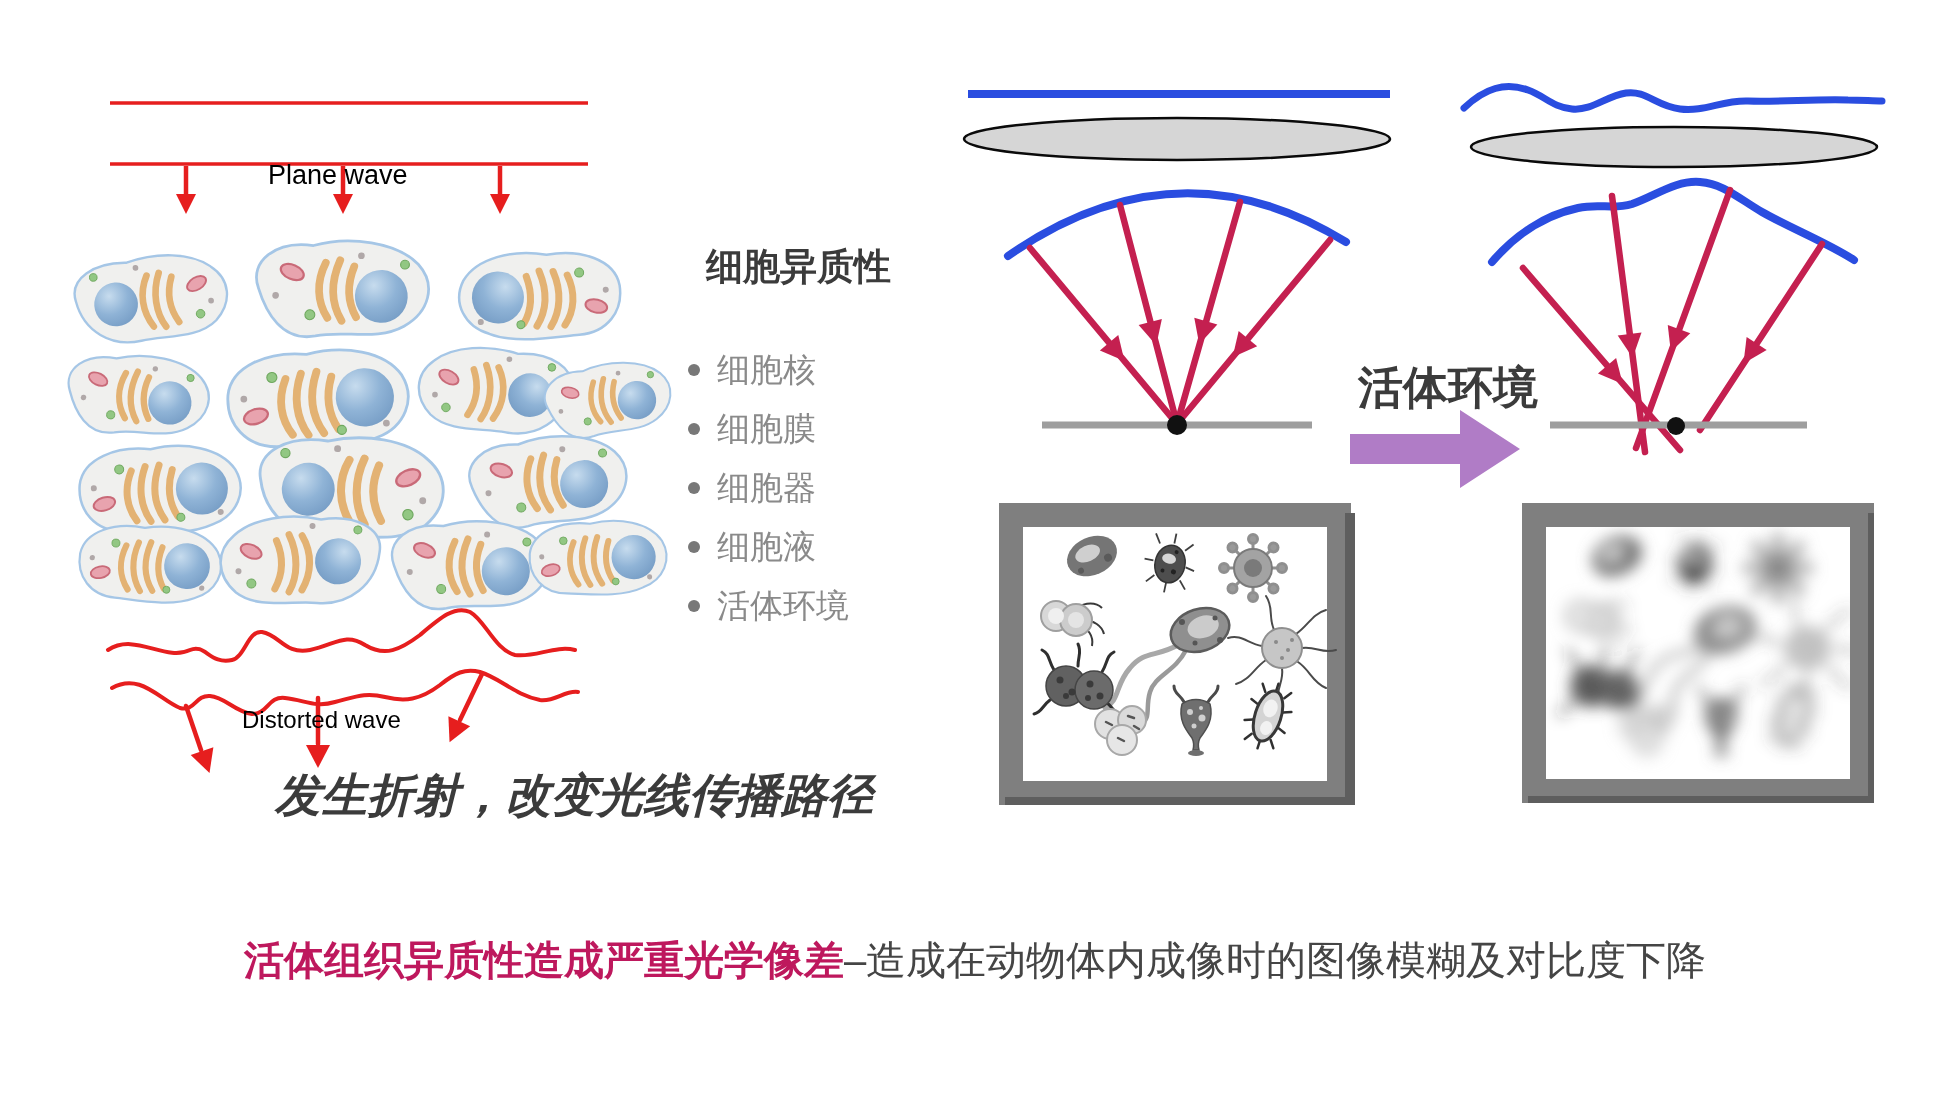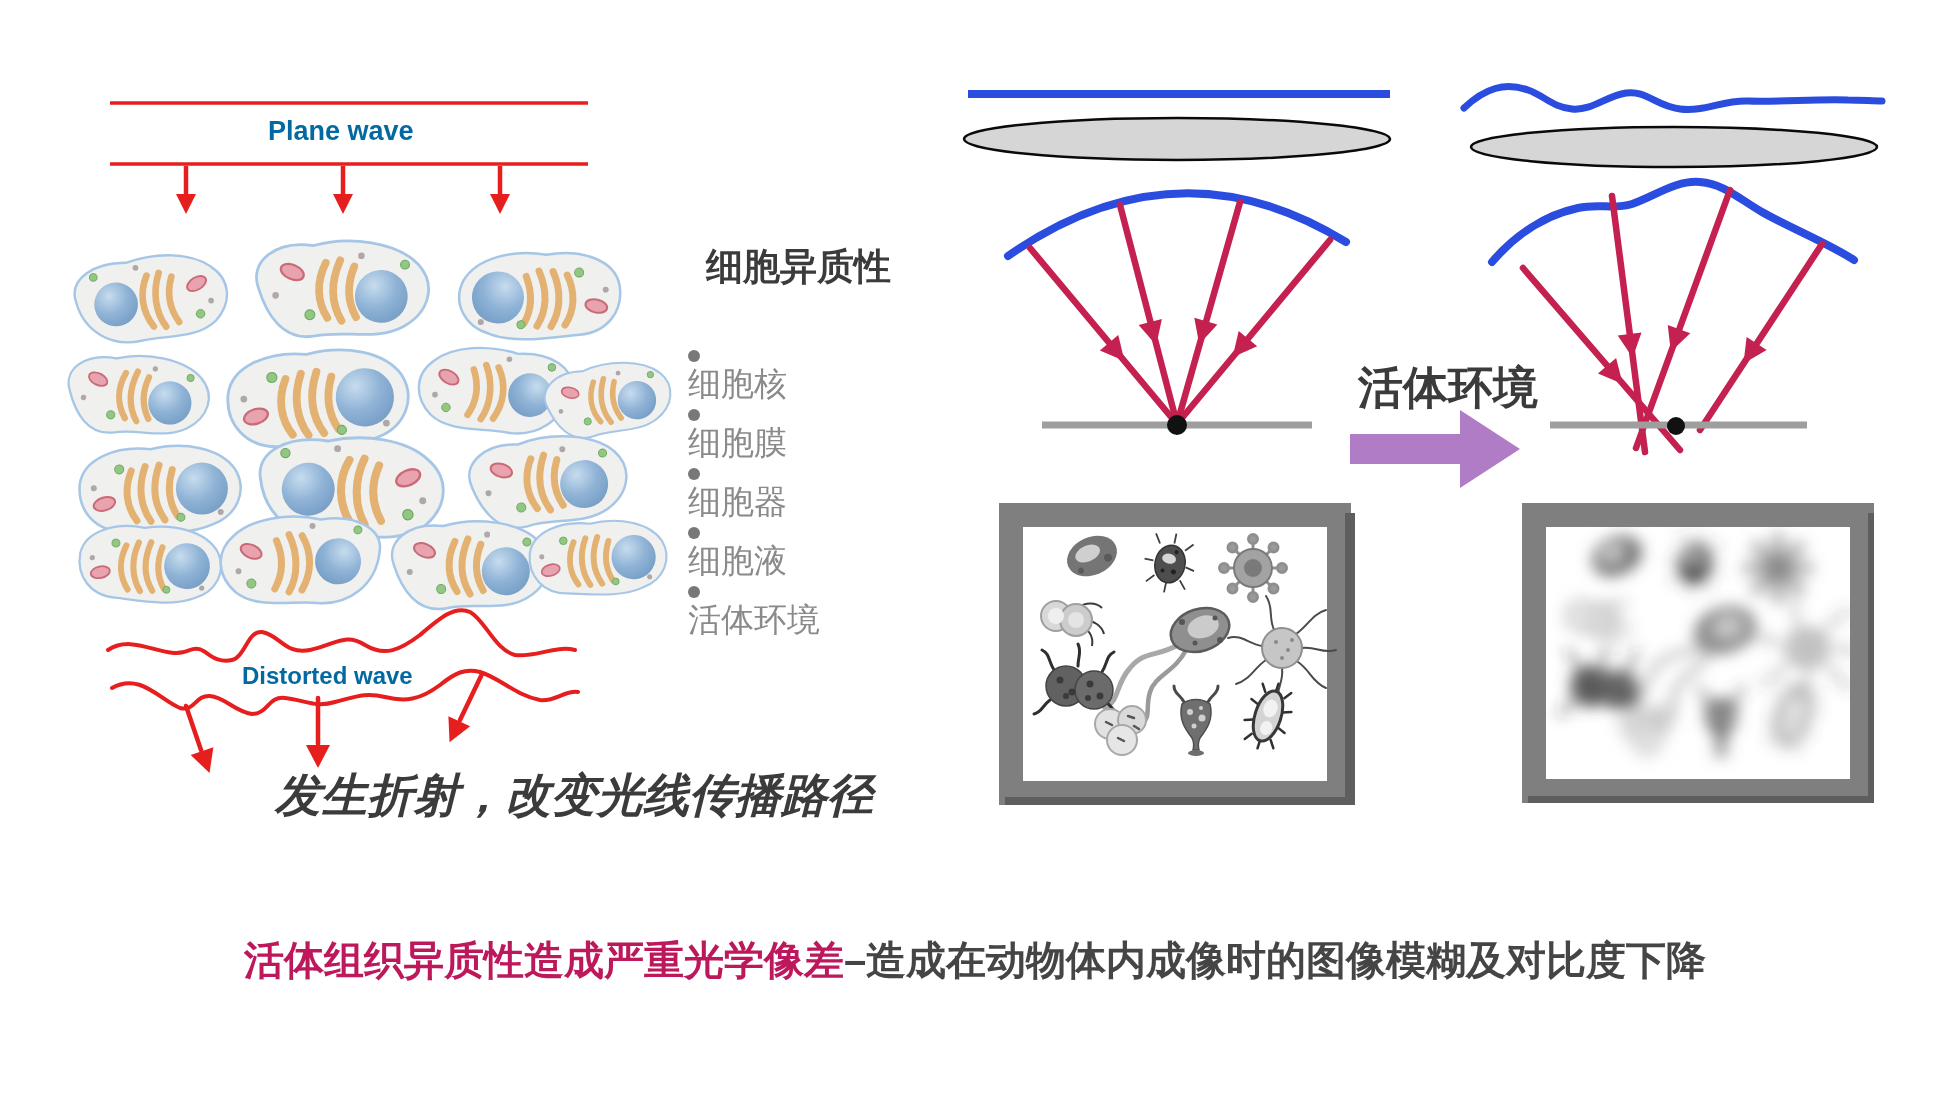--- a/index.html
+++ b/index.html
@@ -1,31 +1,31 @@
 <!DOCTYPE html>
 <html><head>
 <meta charset="utf-8">
 <style>
   html,body{margin:0;padding:0;background:#ffffff;}
   #canvas{position:relative;width:1950px;height:1100px;background:#ffffff;overflow:hidden;
           font-family:"Liberation Sans","DejaVu Sans",sans-serif;}
   #art{position:absolute;left:0;top:0;width:1950px;height:1100px;}
   .abs{position:absolute;}
-  .red-label{color:#0369a1;font-size:27px;font-weight:700;white-space:nowrap;}
+  .red-label{color:#000000;font-size:27px;font-weight:400;white-space:nowrap;margin-top:44px;}
   .dark-bold{color:#3b3b3b;font-weight:700;white-space:nowrap;}
   .list-title{font-size:37px;margin-left:16px;}
   .list{left:688px;top:350px;}
-  .list-item{display:flex;height:40px;margin-bottom:19px;flex-direction:column;}
+  .list-item{display:flex;align-items:center;height:40px;margin-bottom:19px;}
   .bullet{width:12px;height:12px;border-radius:50%;background:#787878;margin-right:17px;flex:0 0 auto;}
   .item-text{color:#8a8a8a;font-size:33px;white-space:nowrap;}
   .refract-caption{font-size:46px;font-style:italic;}
   .env-label{font-size:45px;}
   .bottom-caption{left:0;right:0;top:933px;text-align:center;font-size:40px;color:#414141;white-space:nowrap;}
   .bottom-caption .b{font-weight:700;color:#be185d;}
-  .bottom-caption .r{font-weight:700;color:#454545;text-align:center;}
+  .bottom-caption .r{font-weight:400;color:#454545;text-align:center;}
 </style>
 </head>
 <body>
 
 <div id="canvas">
 
 <svg id="art" viewBox="0 0 1950 1100">
   <defs>
     <radialGradient id="nucGrad" cx="0.35" cy="0.3" r="0.95">
       <stop offset="0" stop-color="#c7dcee"></stop>

